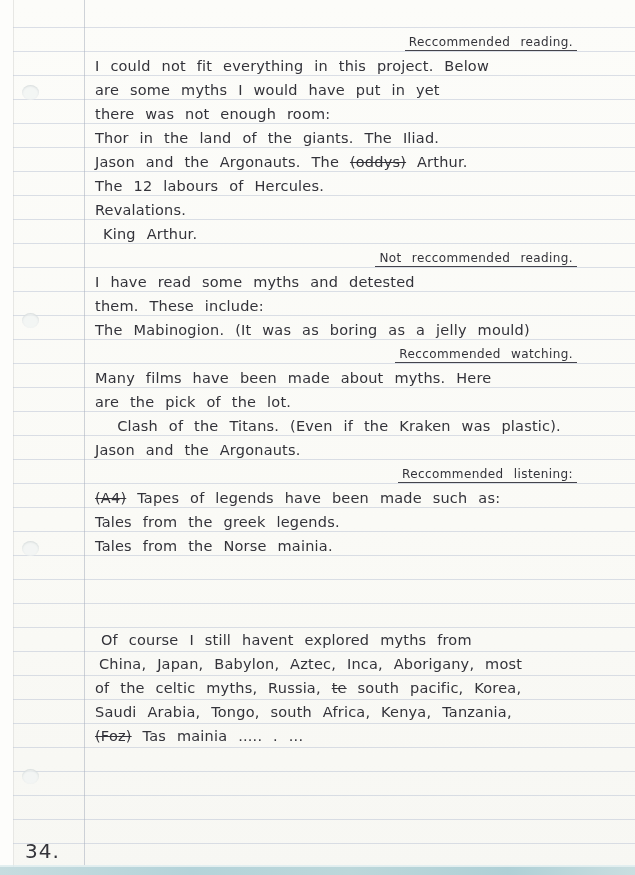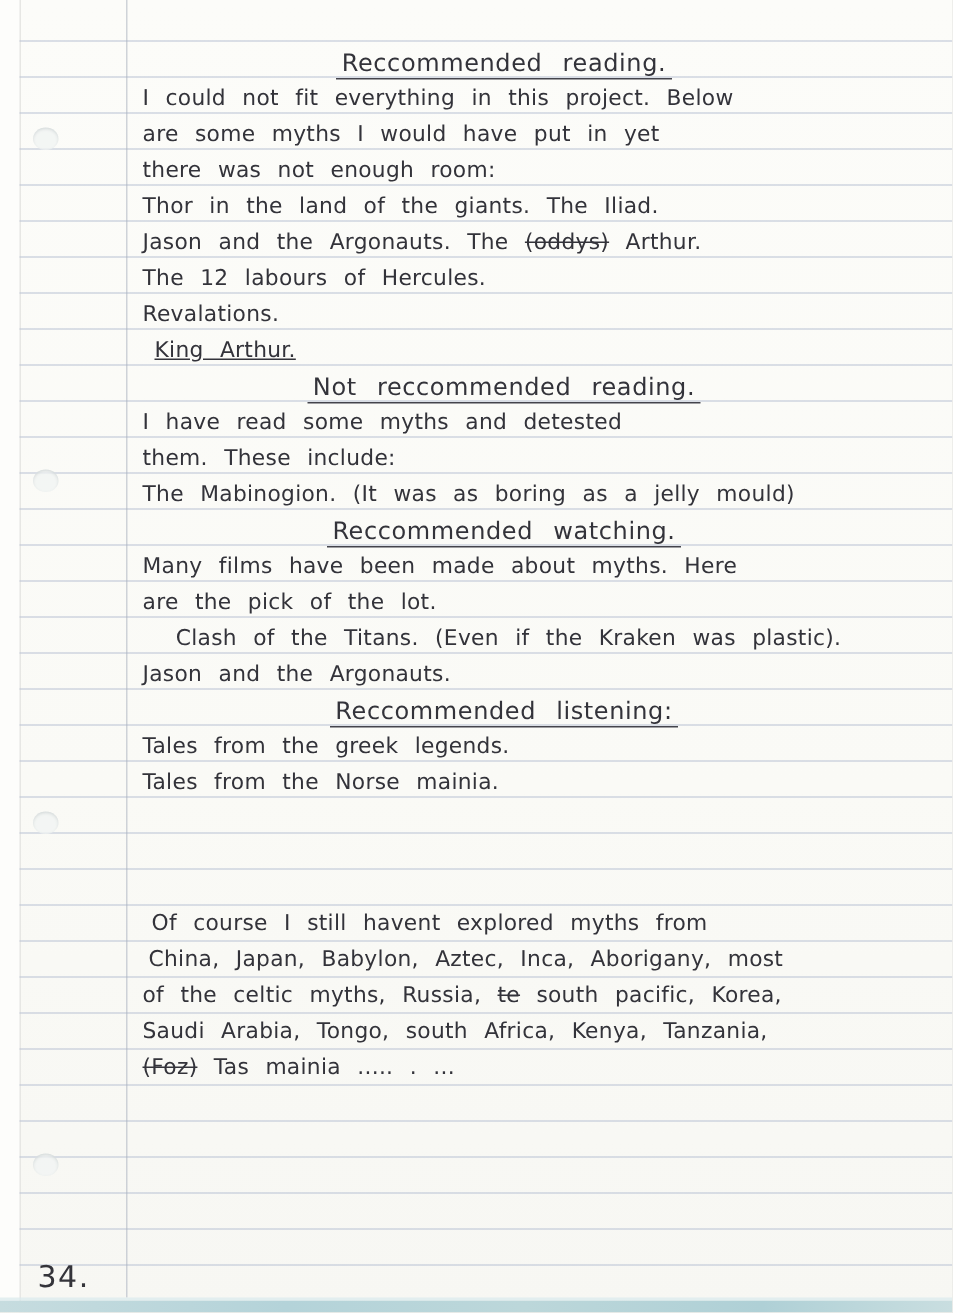--- a/index.html
+++ b/index.html
@@ -34,21 +34,21 @@
   }
   .content{
     position:absolute;left:95px;right:58px;top:30px;
     color:#33333a;
   }
   .line{
     height:24px;line-height:24px;font-size:14.5px;
     word-spacing:.42em;letter-spacing:.2px;white-space:nowrap;
   }
   .heading{
-    text-align:center;font-size:16px;letter-spacing:.4px;word-spacing:.5em;
+    text-align:right;font-size:12px;letter-spacing:.4px;word-spacing:.5em;
   }
   .heading .seg{
     border-bottom:1.4px solid #44444c;padding:0 4px 0.5px 4px;
   }
   .strike{text-decoration:line-through;}
   .page-number{
     position:absolute;left:25px;top:839px;font-size:20px;color:#34343a;
     letter-spacing:1px;
   }
   .bottom-edge{
@@ -74,31 +74,32 @@
 
   <div class="content" id="lines">
       <div class="line heading"><span class="seg">Reccommended reading.</span></div>
       <div class="line"><span class="seg">I could not fit everything in this project. Below</span></div>
       <div class="line"><span class="seg">are some myths I would have put in yet</span></div>
       <div class="line"><span class="seg">there was not enough room:</span></div>
       <div class="line"><span class="seg">Thor in the land of the giants.  The Iliad.</span></div>
       <div class="line"><span class="seg">Jason and the Argonauts. The </span><span class="seg strike">(oddys)</span><span class="seg"> Arthur.</span></div>
       <div class="line"><span class="seg">The 12 labours of Hercules.</span></div>
       <div class="line"><span class="seg">Revalations.</span></div>
-      <div class="line" style="padding-left: 8px; text-decoration: underline;"><span class="seg">King Arthur.</span></div>
+      <div class="line" style="padding-left: 8px;"><span class="seg">King Arthur.</span></div>
       <div class="line heading"><span class="seg">Not reccommended reading.</span></div>
       <div class="line"><span class="seg">I have read some myths and detested</span></div>
       <div class="line"><span class="seg">them. These include:</span></div>
       <div class="line"><span class="seg">The Mabinogion. (It was as boring as a jelly mould)</span></div>
       <div class="line heading"><span class="seg">Reccommended watching.</span></div>
       <div class="line"><span class="seg">Many films have been made about myths. Here</span></div>
       <div class="line"><span class="seg">are the pick of the lot.</span></div>
       <div class="line" style="padding-left: 6px; text-align: center;"><span class="seg">Clash of the Titans. (Even if the Kraken was plastic).</span></div>
       <div class="line"><span class="seg">Jason and the Argonauts.</span></div>
       <div class="line heading"><span class="seg">Reccommended listening:</span></div>
+      <div class="line"><span class="seg strike">(A4)</span><span class="seg"> Tapes of legends have been made such as:</span></div>
       <div class="line"><span class="seg">Tales from the greek legends.</span></div>
       <div class="line"><span class="seg">Tales from the Norse mainia.</span></div>
       <div class="gap" style="height: 70px;"></div>
       <div class="line" style="padding-left: 6px;"><span class="seg">Of course   I still havent explored myths from</span></div>
       <div class="line" style="padding-left: 4px;"><span class="seg">China, Japan, Babylon, Aztec, Inca, Aborigany, most</span></div>
       <div class="line"><span class="seg">of the celtic myths, Russia, </span><span class="seg strike">te</span><span class="seg"> south pacific, Korea,</span></div>
       <div class="line"><span class="seg">Saudi Arabia, Tongo, south Africa, Kenya, Tanzania,</span></div>
       <div class="line"><span class="seg strike">(Foz)</span><span class="seg">  Tas mainia ..... . ...</span></div>
     </div>
 

